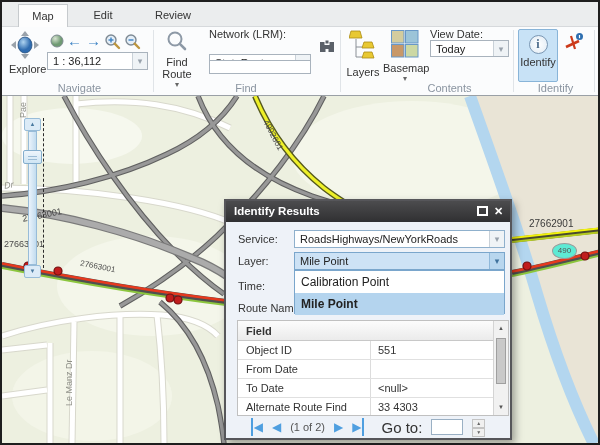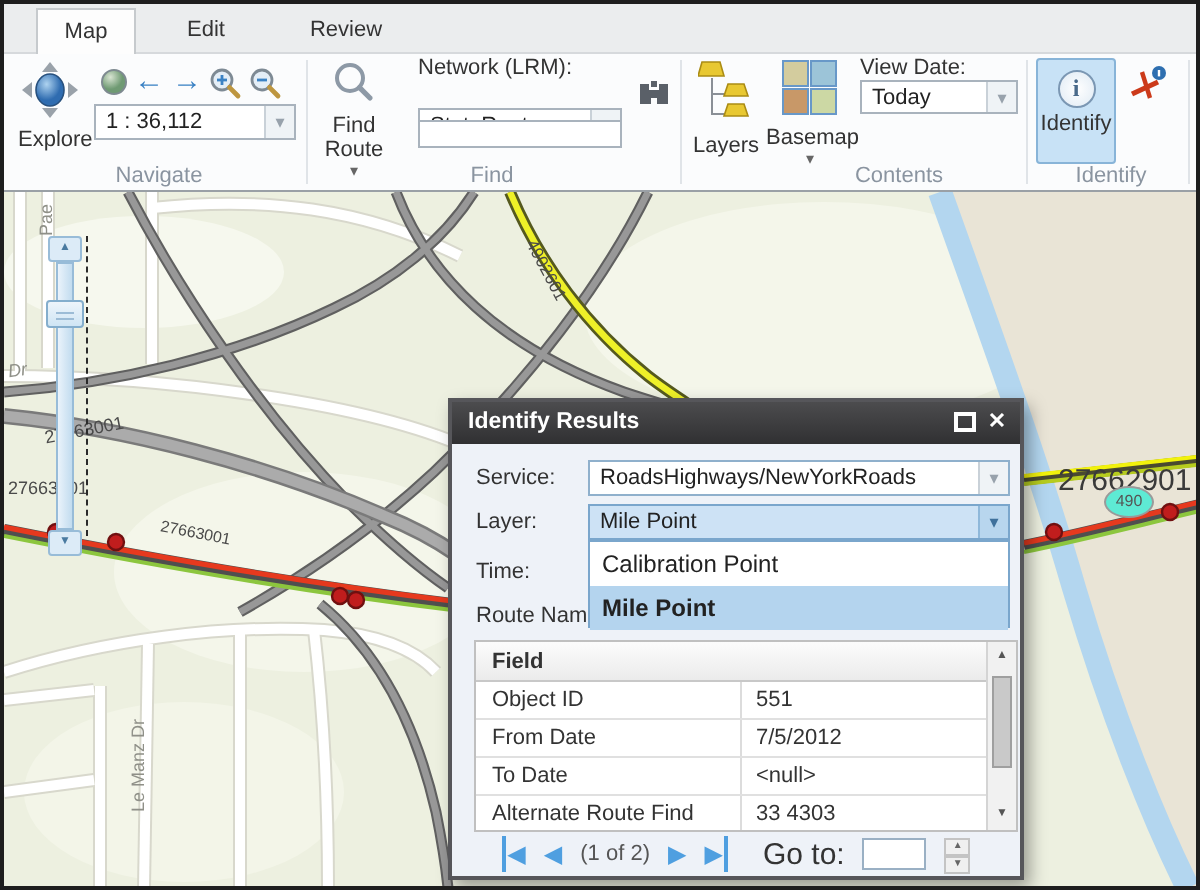--- a/index.html
+++ b/index.html
@@ -275,21 +275,21 @@
           <circle cx="176" cy="204" r="4"></circle>
         <circle cx="525" cy="170" r="4"></circle>
           <circle cx="583" cy="160" r="4"></circle>
       </g>
     </svg>
 
     <div class="maplabel" style="left:20px;top:114px;transform:rotate(-11deg);">27663001</div>
     <div class="maplabel" style="left:2px;top:143px;">27663101</div>
     <div class="maplabel" style="left:78px;top:166px;transform:rotate(11deg);font-size:8px;">27663001</div>
     <div class="maplabel" style="left:268px;top:22px;transform:rotate(62deg);transform-origin:left top;font-size:8.5px;">4902601</div>
-    <div class="maplabel" style="left:527px;top:136px;font-size:15px;color:#3a3a3a;">27662901</div>
+    <div class="maplabel" style="left:527px;top:122px;font-size:10px;color:#3a3a3a;">27662901</div>
     <div class="shield"><span>490</span></div>
     <div class="streetlabel" style="left:16px;top:22px;transform:rotate(-90deg);transform-origin:left top;">Pae</div>
     <div class="streetlabel" style="left:2px;top:84px;font-style:italic;transform:rotate(-8deg);">Dr</div>
     <div class="streetlabel" style="left:62px;top:310px;transform:rotate(-90deg);transform-origin:left top;">Le Manz Dr</div>
 
     <div class="zticks"></div>
     <div class="zslider">
       <div class="zbtn" style="top:0;">▲</div>
       <div class="ztrack"></div>
       <div class="zthumb"></div>
@@ -327,21 +327,20 @@
         <div class="thead">
           <div class="th" style="left:0;width:132px;">Field</div>
         </div>
         <div class="trow" style="top:20px;">
           <div class="td" style="left:0;width:132px;">Object ID</div>
           <div class="td" style="left:132px;right:0;">551</div>
           <div class="colsep"></div>
         </div>
         <div class="trow" style="top:39px;">
           <div class="td" style="left:0;width:132px;">From Date</div>
-          <div class="td" style="left:132px;right:0;">7/5/2012</div>
           <div class="colsep"></div>
         </div>
         <div class="trow" style="top:58px;padding-left:24px;">
           <div class="td" style="left:0;width:132px;">To Date</div>
           <div class="td" style="left:132px;right:0;">&lt;null&gt;</div>
           <div class="colsep"></div>
         </div>
         <div class="trow" style="top:77px;">
           <div class="td" style="left:0;width:132px;">Alternate Route Find</div>
           <div class="td" style="left:132px;right:0;">33 4303</div>

